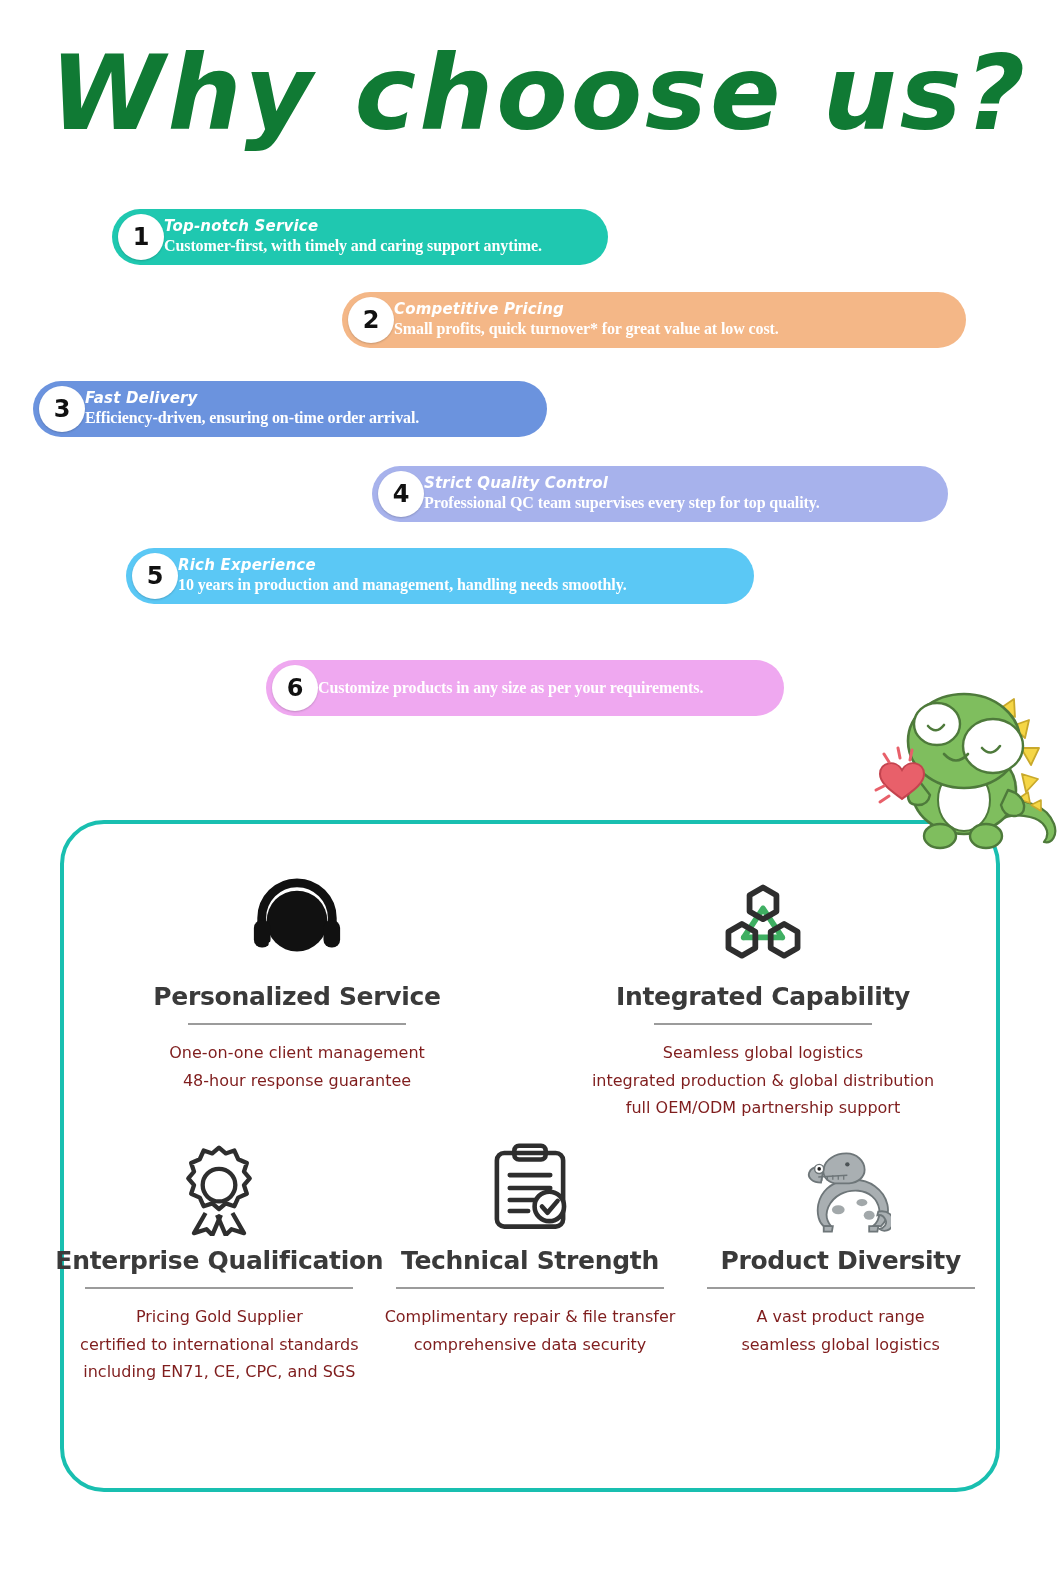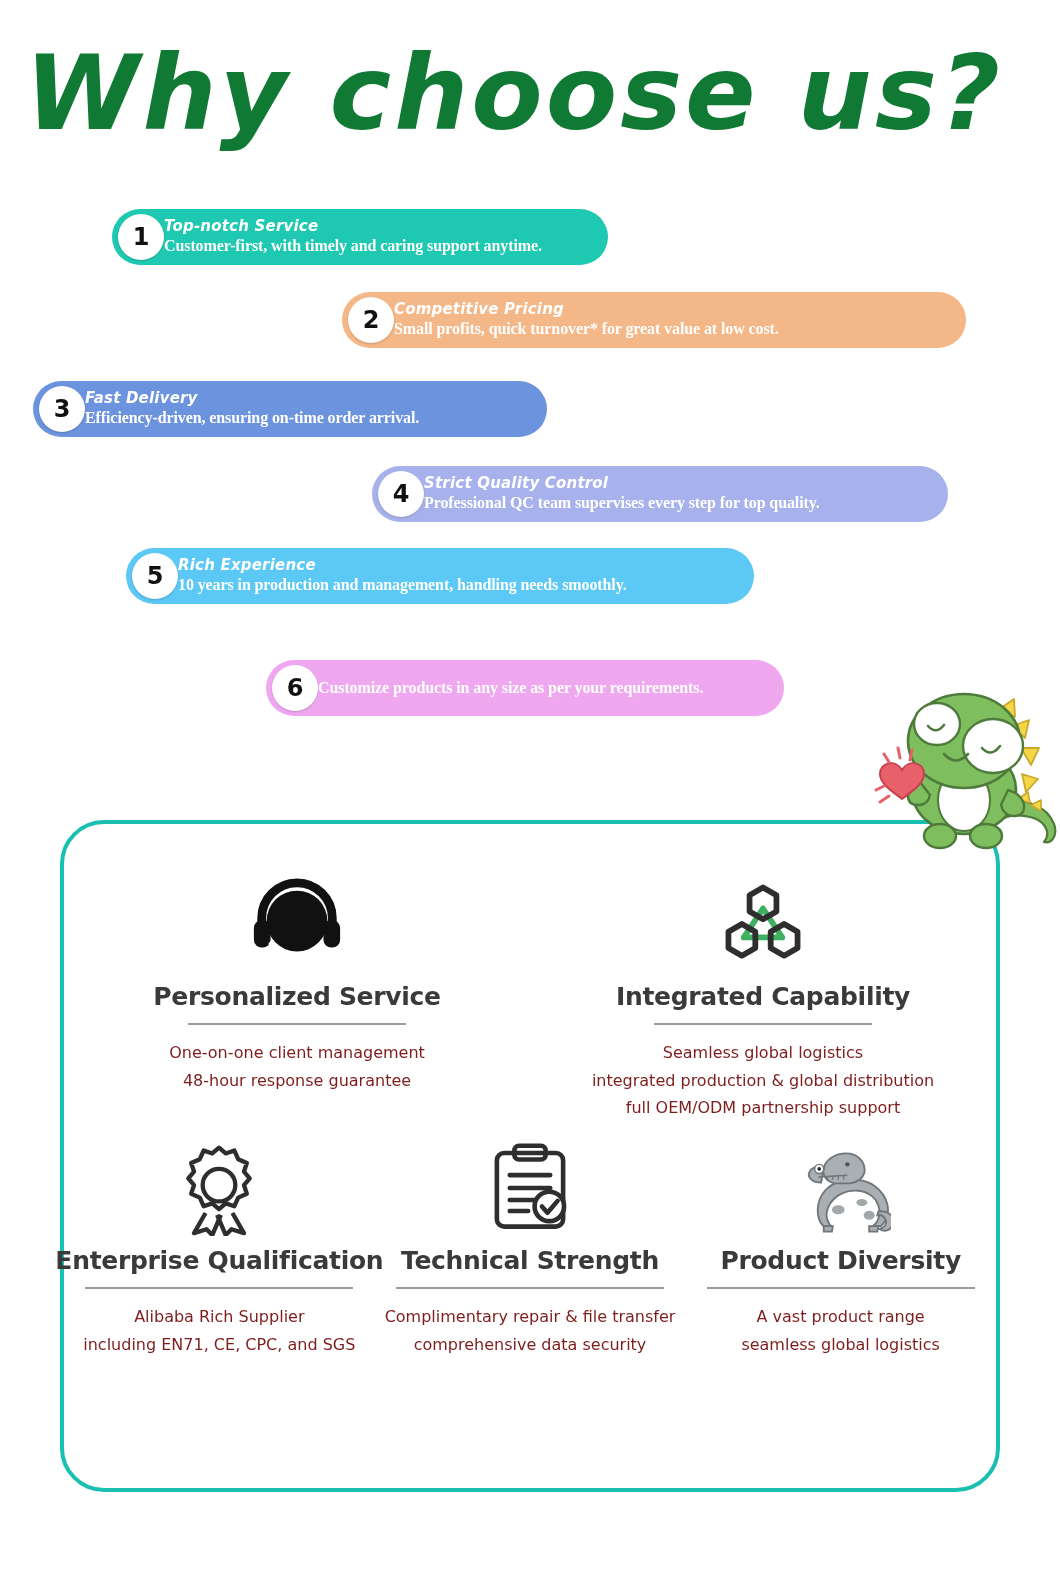--- a/index.html
+++ b/index.html
@@ -12,21 +12,21 @@
     position: relative;
     overflow: hidden;
   }
 
   
   .page-title {
     position: absolute;
     top: 36px;
     left: 0;
     width: 1028px;
-    text-align: center;
+    text-align: right;
     font-family: "DejaVu Sans", sans-serif;
     font-size: 104px;
     font-weight: bold;
     font-style: italic;
     color: #107a34;
     letter-spacing: 3px;
     line-height: 1.1;
     white-space: nowrap;
   }
 
@@ -298,21 +298,22 @@
         <svg viewBox="0 0 100 100" width="96" height="96">
           <path d="M50 8 l7 6 9 -3 4 9 9 4 -3 9 6 7 -6 7 3 9 -9 4 -4 9 -9 -3 -7 6 -7 -6 -9 3 -4 -9 -9 -4 3 -9 -6 -7 6 -7 -3 -9 9 -4 4 -9 9 3 z" fill="none" stroke="#2e2e2e" stroke-width="4.5" stroke-linejoin="round"></path>
           <circle cx="50" cy="47" r="17" fill="none" stroke="#2e2e2e" stroke-width="4.5"></circle>
           <path d="M36 76 L24 97 L37 93 L43 99 L52 78" fill="none" stroke="#2e2e2e" stroke-width="4.5" stroke-linejoin="round"></path>
           <path d="M64 76 L76 97 L63 93 L57 99 L48 78" fill="none" stroke="#2e2e2e" stroke-width="4.5" stroke-linejoin="round"></path>
         </svg>
       </div>
       <div class="feature-title">Enterprise Qualification</div>
       <div class="feature-rule"></div>
       <div class="feature-lines">
-        <div>Alibaba Rich Supplier</div>
+        <div>Pricing Gold Supplier</div>
+        <div>certified to international standards</div>
         <div>including EN71, CE, CPC, and SGS</div>
       </div>
     </div>
 
     <div class="feature">
       <div class="feature-icon">
         <svg viewBox="0 0 100 100" width="92" height="92">
           <rect x="14" y="12" width="72" height="80" rx="8" fill="none" stroke="#2e2e2e" stroke-width="5"></rect>
           <rect x="33" y="4" width="34" height="15" rx="5" fill="none" stroke="#2e2e2e" stroke-width="5"></rect>
           <path d="M28 36 H72 M28 50 H72 M28 63 H60 M28 75 H48" stroke="#2e2e2e" stroke-width="5" stroke-linecap="round"></path>

